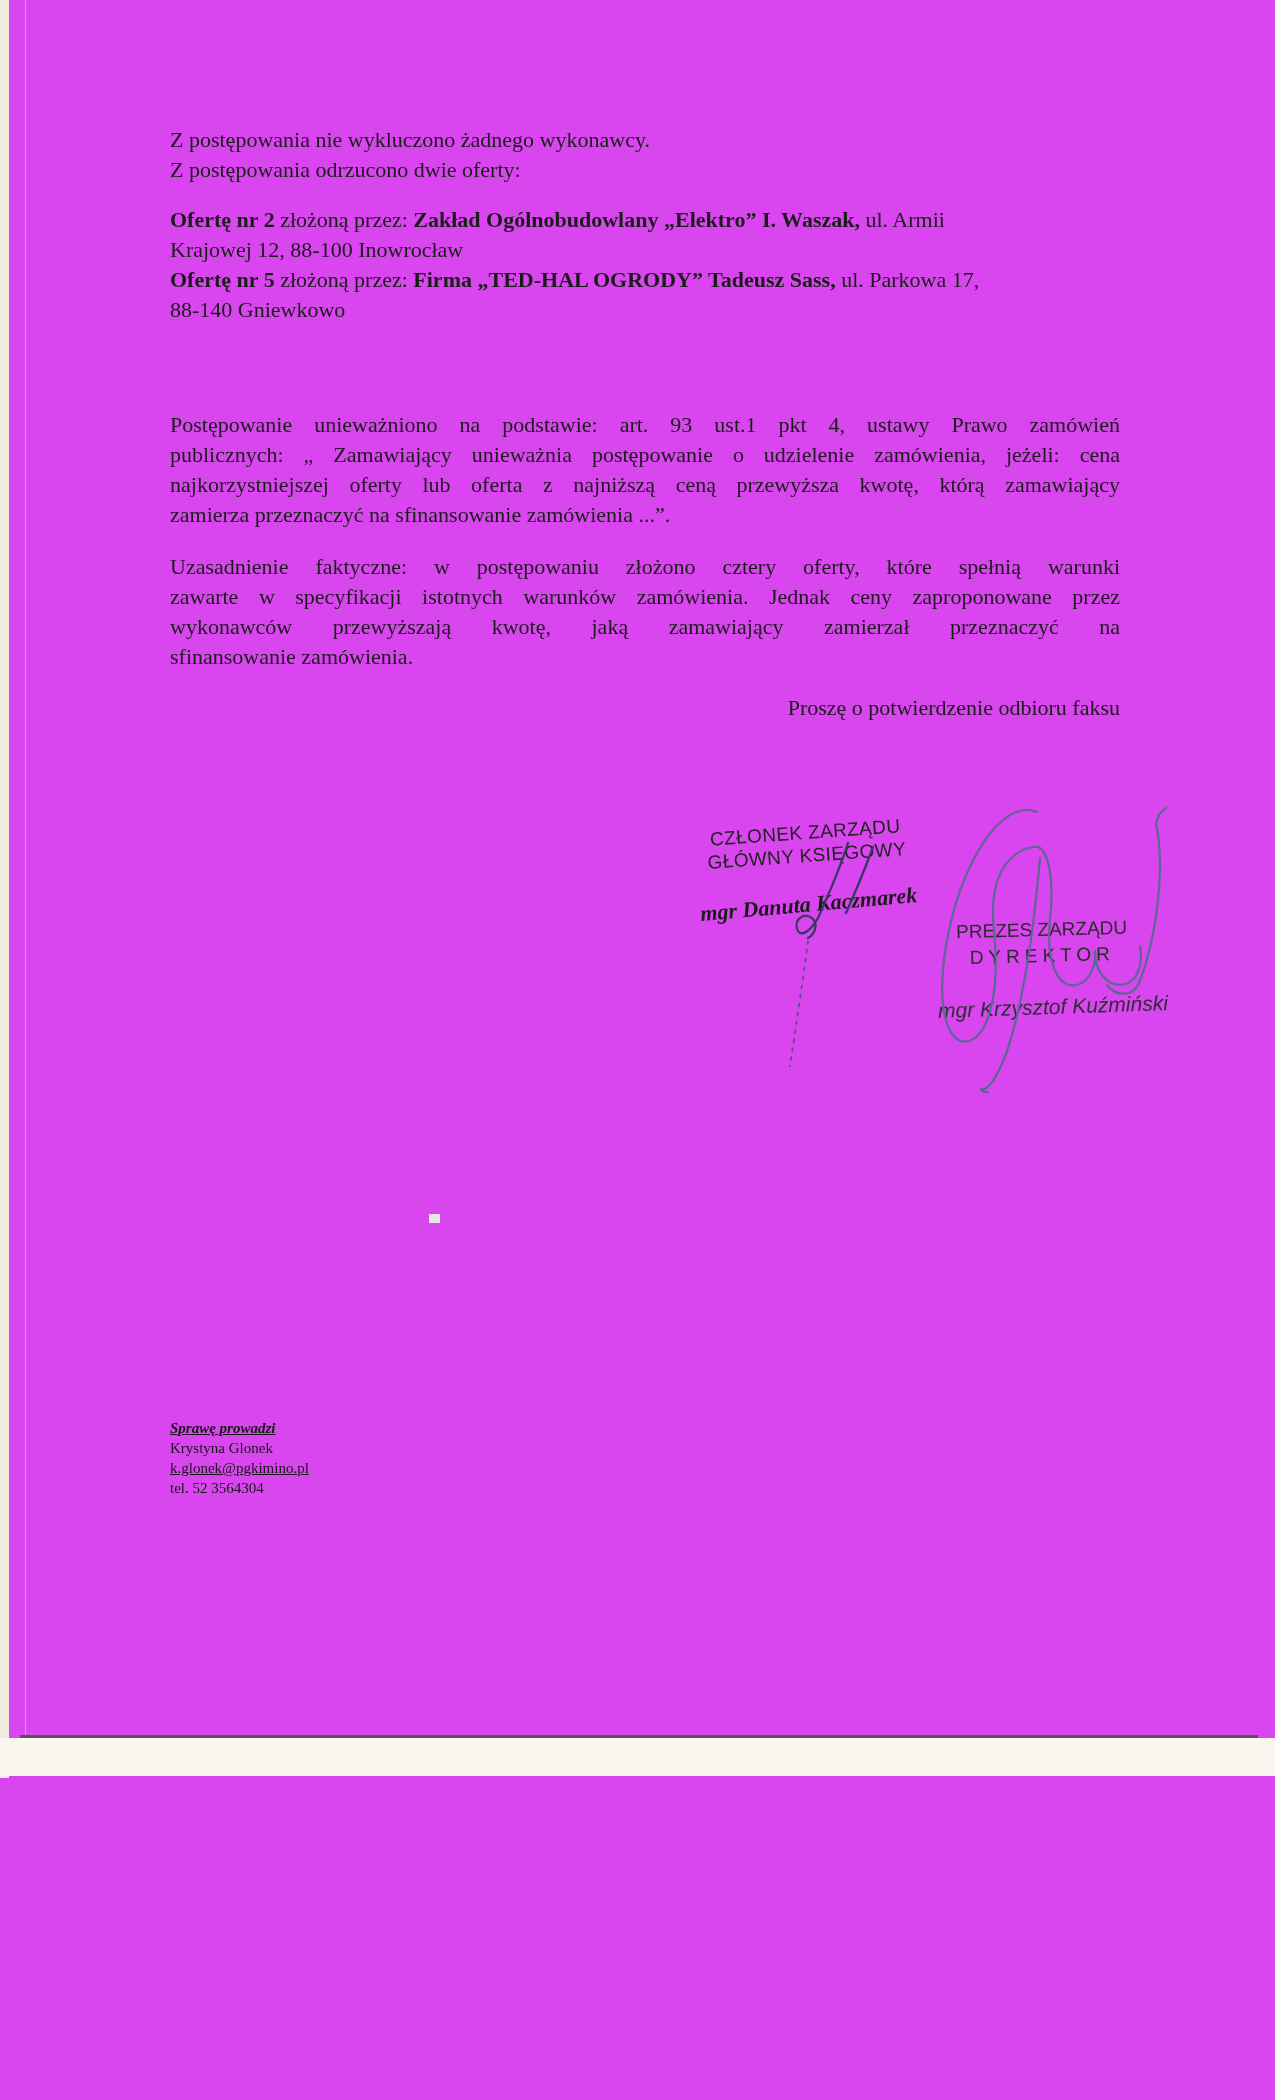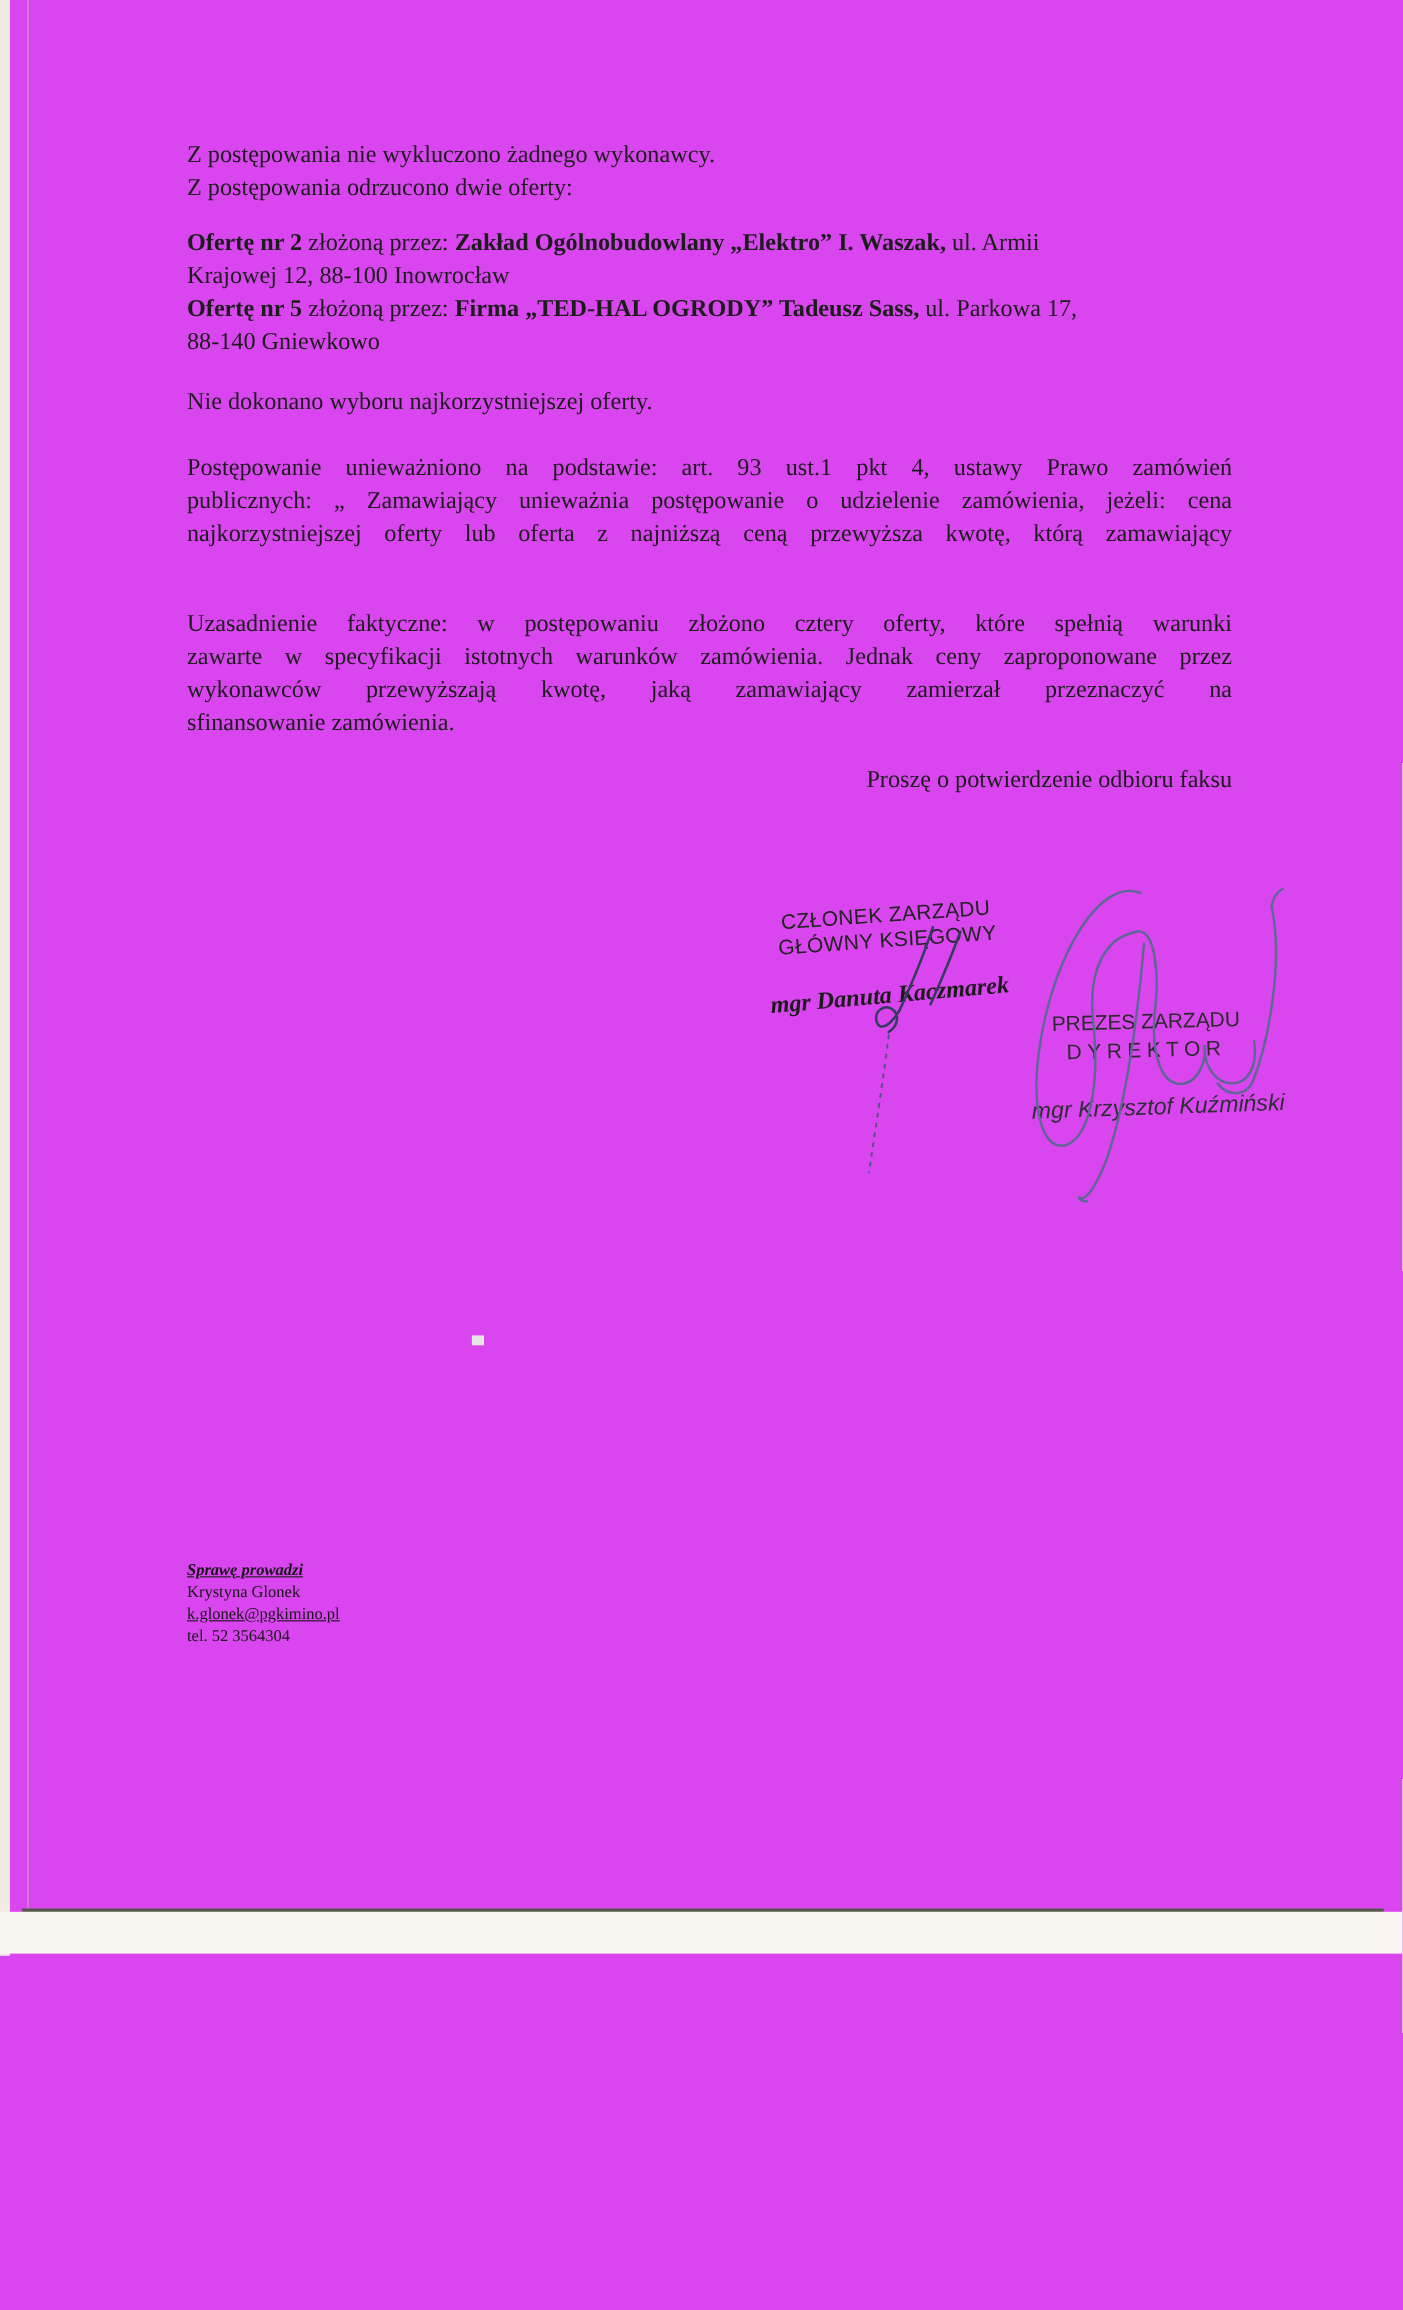--- a/index.html
+++ b/index.html
@@ -74,28 +74,26 @@
     <div class="line">Z postępowania odrzucono dwie oferty:</div>
   </div>
 
   <div class="textcol" id="blk-offers">
     <div class="line"><span class="b">Ofertę nr 2</span><span> złożoną przez: </span><span class="b">Zakład Ogólnobudowlany „Elektro” I. Waszak,</span><span> ul. Armii</span></div>
     <div class="line">Krajowej 12, 88-100 Inowrocław</div>
     <div class="line"><span class="b">Ofertę nr 5</span><span> złożoną przez: </span><span class="b">Firma „TED-HAL OGRODY” Tadeusz Sass,</span><span> ul. Parkowa 17,</span></div>
     <div class="line">88-140 Gniewkowo</div>
   </div>
 
-  <div class="textcol" id="blk-nosel">
-    <div class="line">Nie dokonano wyboru najkorzystniejszej oferty.</div>
-  </div>
 
   <div class="textcol" id="blk-annul">
     <div class="line jline">Postępowanie unieważniono na podstawie: art. 93 ust.1 pkt 4, ustawy Prawo zamówień</div>
     <div class="line jline">publicznych: „ Zamawiający unieważnia postępowanie o udzielenie zamówienia, jeżeli: cena</div>
     <div class="line jline">najkorzystniejszej oferty lub oferta z najniższą ceną przewyższa kwotę, którą zamawiający</div>
+    <div class="line">zamierza przeznaczyć na sfinansowanie zamówienia ...”.</div>
   </div>
 
   <div class="textcol" id="blk-just">
     <div class="line jline">Uzasadnienie faktyczne: w postępowaniu złożono cztery oferty, które spełnią warunki</div>
     <div class="line jline">zawarte w specyfikacji istotnych warunków zamówienia. Jednak ceny zaproponowane przez</div>
     <div class="line jline">wykonawców przewyższają kwotę, jaką zamawiający zamierzał przeznaczyć na</div>
     <div class="line">sfinansowanie zamówienia.</div>
   </div>
 
   <div class="textcol center" id="blk-closing">

